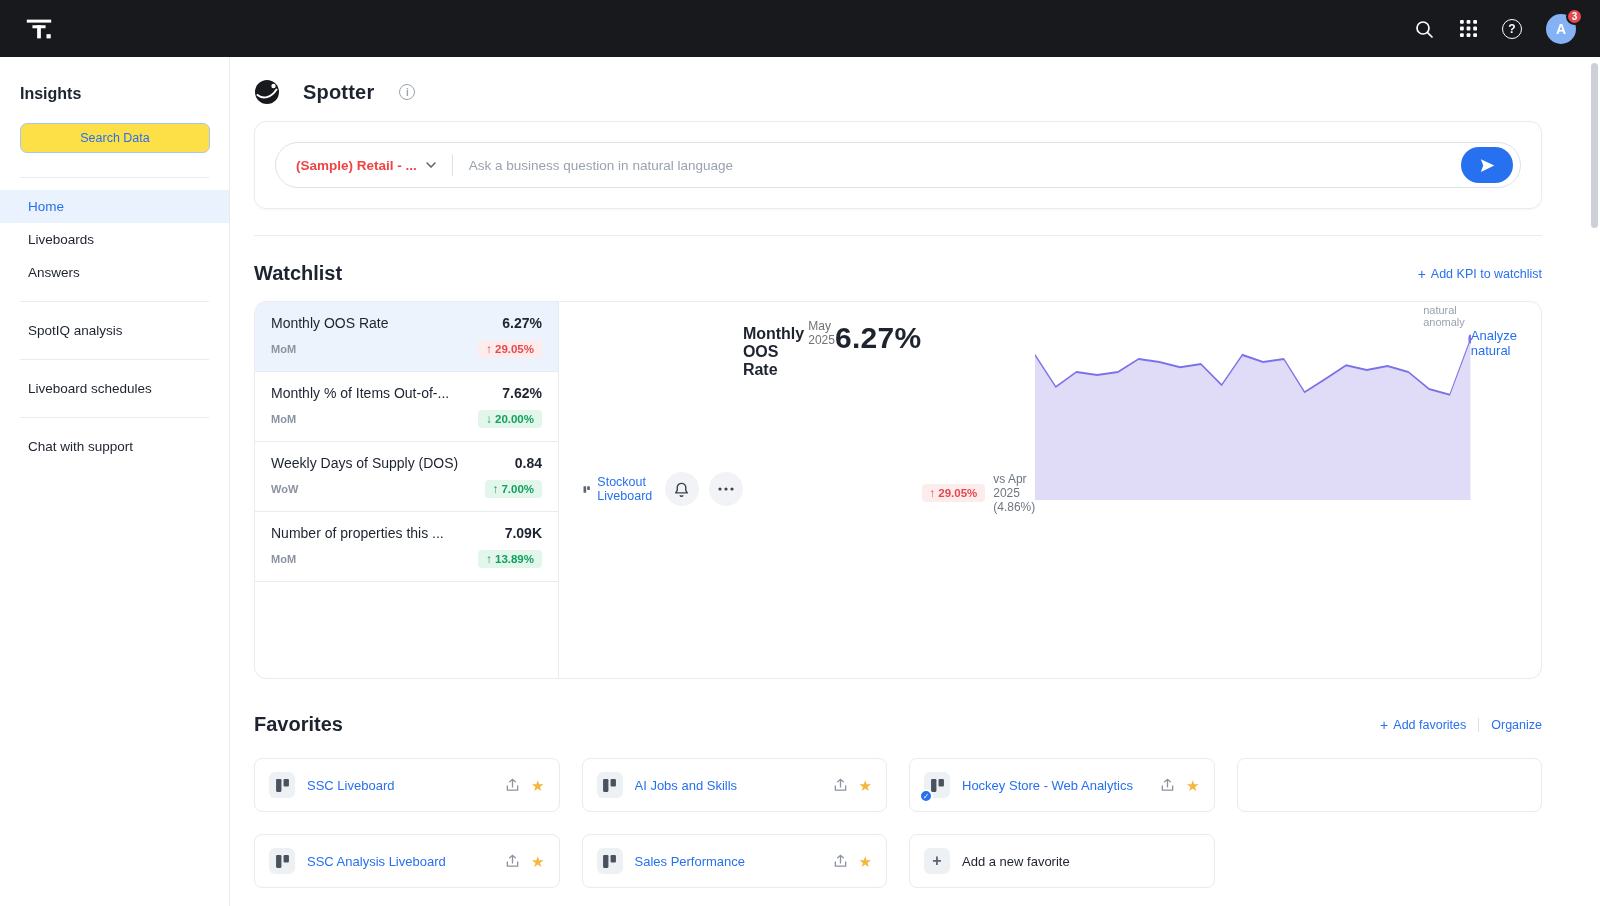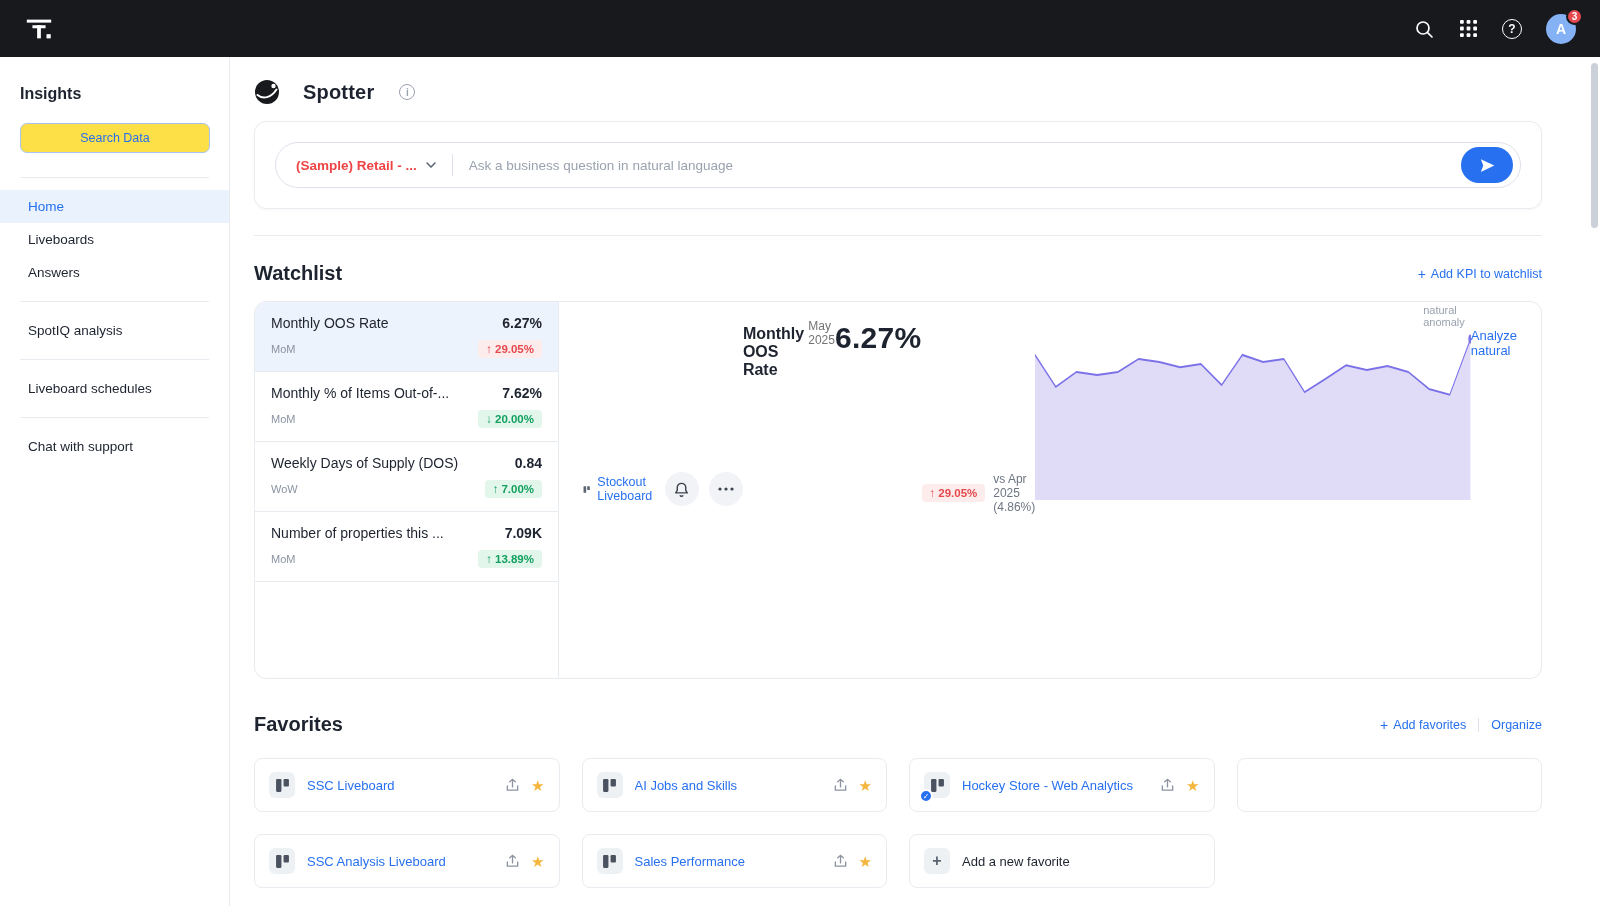--- a/index.html
+++ b/index.html
@@ -51,21 +51,21 @@
 
   
   .watchlist-panel{margin-top:16px;border:1px solid #e8ebef;border-radius:12px;display:flex;height:378px;overflow:hidden}
   .kpi-list{width:304px;border-right:1px solid #e8ebef;display:flex;flex-direction:column;flex-shrink:0}
   .kpi-item{padding:13px 16px;border-bottom:1px solid #e8ebef;cursor:pointer;background:#fff}
   .kpi-item.selected{background:#edf3fc}
   .kpi-row{display:flex;justify-content:space-between;align-items:center}
   .kpi-name{font-size:14px;font-weight:500;white-space:nowrap;overflow:hidden;text-overflow:ellipsis;max-width:205px}
   .kpi-value{font-size:14px;font-weight:700}
   .kpi-row2{margin-top:9px}
-  .kpi-period{font-size:11px;color:#8b93a1;font-weight:400}
+  .kpi-period{font-size:11px;color:#8b93a1;font-weight:700}
   .chg-badge{font-size:11.5px;font-weight:600;padding:3px 8px;border-radius:4px;display:inline-flex;gap:3px;align-items:center}
   .chg-badge.red{color:#e5484d;background:#fdecec}
   .chg-badge.green{color:#12a05e;background:#e2f6ec}
   .kpi-filler{flex:1}
 
   .kpi-detail{flex:1;padding:14px 24px 16px;display:flex;flex-direction:row}
   .detail-top{display:flex;align-items:center;gap:7px}
   .lb-link{color:#2770ef;font-size:12.5px;cursor:pointer}
   .detail-actions{margin-left:auto;display:flex;gap:10px}
   .round-btn{width:34px;height:34px;border-radius:50%;border:none;background:#f1f3f6;display:flex;align-items:center;justify-content:center;cursor:pointer}

